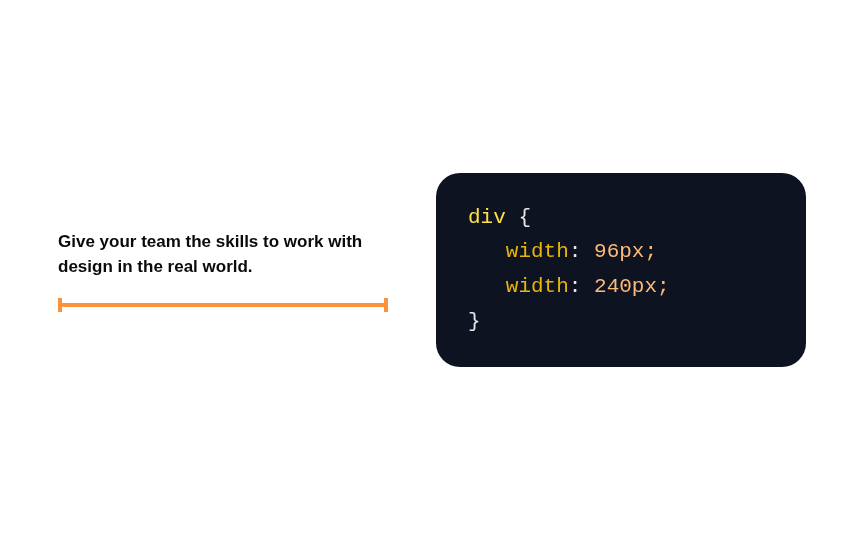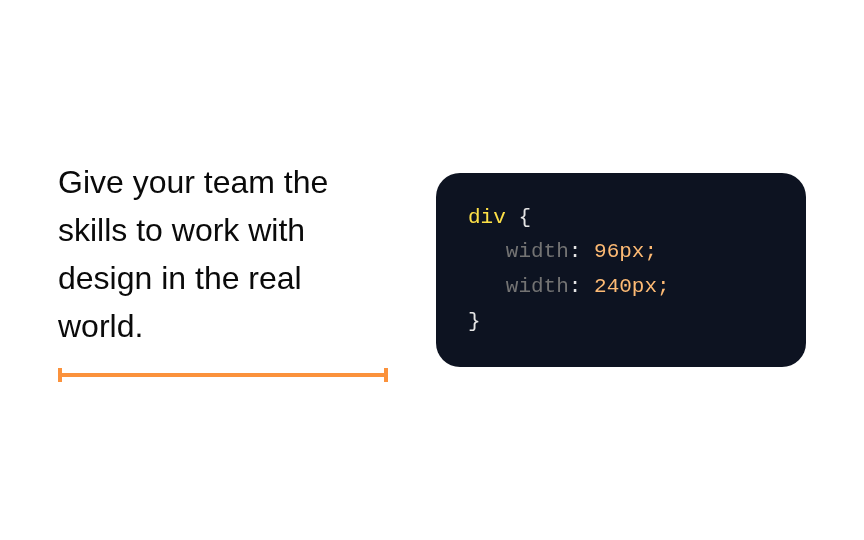--- a/index.html
+++ b/index.html
@@ -16,22 +16,22 @@
       align-items: center;
       justify-content: center;
       gap: 48px;
     }
     .left-section {
       display: flex;
       flex-direction: column;
       width: 330px;
     }
     .headline {
-      font-size: 32px;
-      font-weight: 400;
+      font-size: 17px;
+      font-weight: 700;
       color: #0a0a0a;
       line-height: 1.5;
       margin-bottom: 18px;
     }
     .measure-bar {
       position: relative;
       width: 330px;
       height: 14px;
     }
     .measure-line {
@@ -71,21 +71,21 @@
     .code-line {
       white-space: pre;
     }
     .tok-selector {
       color: #fde047;
     }
     .tok-brace {
       color: #e5e5e5;
     }
     .tok-property {
-      color: #737373;
+      color: #eab308;
     }
     .tok-punct {
       color: #e5e5e5;
     }
     .tok-value {
       color: #fdba74;
     }
   </style>
 </head>
 <body>

